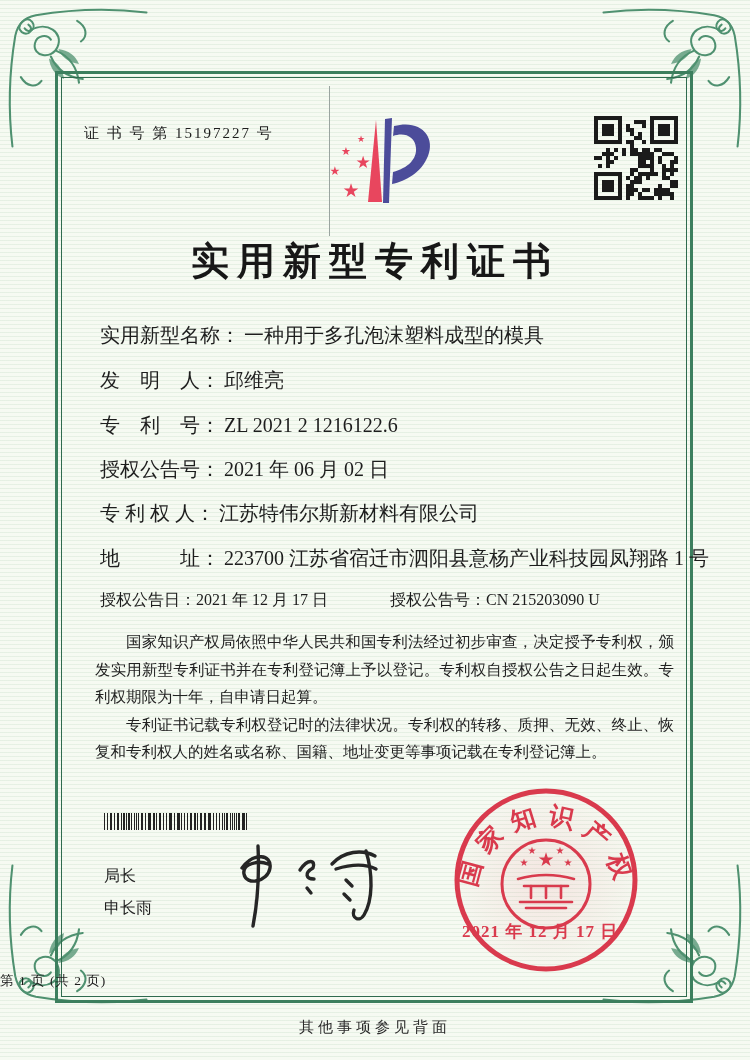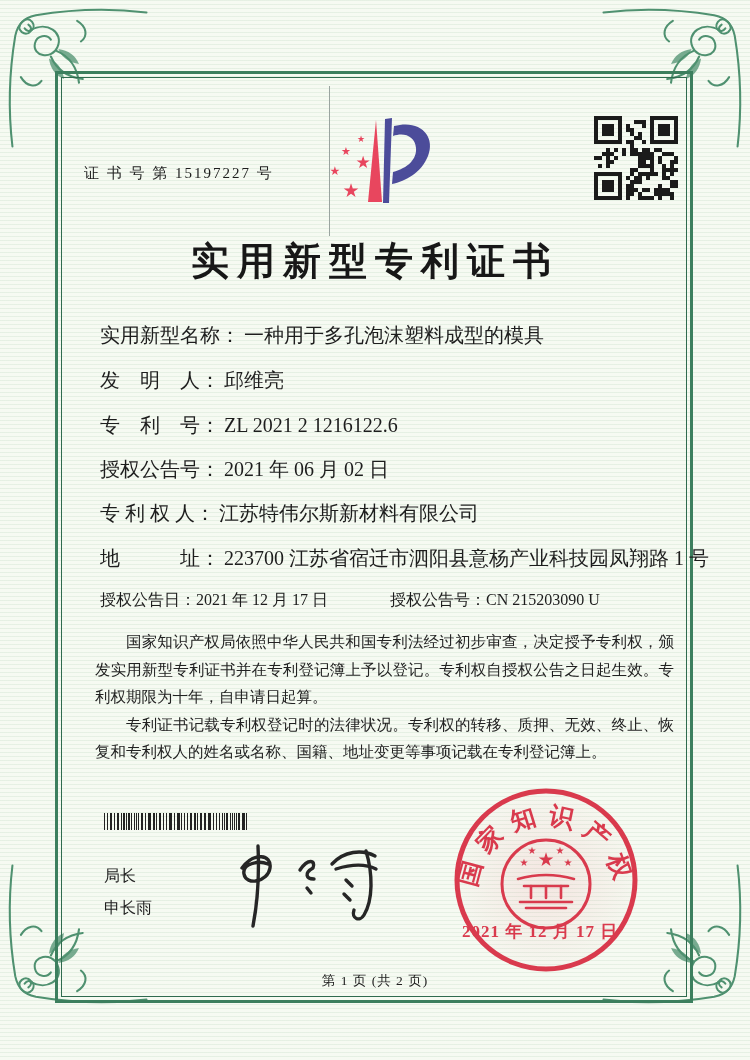--- a/index.html
+++ b/index.html
@@ -18,21 +18,21 @@
     position:absolute;left:55px;top:71px;width:638px;height:932px;
     border:3px solid #3c7f5e;box-sizing:border-box;
   }
   .frame-inner{position:absolute;inset:3px;border:1px solid #2f6b4f;}
   
   .orn{position:absolute;width:150px;height:150px;}
   .orn.tl{left:4px;top:4px;}
   .orn.tr{right:4px;top:4px;transform:scaleX(-1);}
   .orn.bl{left:4px;bottom:52px;transform:scaleY(-1);}
   .orn.br{right:4px;bottom:52px;transform:scale(-1,-1);}
-  .cert-no{position:absolute;left:84px;top:124px;font-size:15px;letter-spacing:2px;margin-top:40px;}
+  .cert-no{position:absolute;left:84px;top:124px;font-size:15px;letter-spacing:2px;}
   .hairline{position:absolute;left:329px;top:86px;width:1px;height:150px;background:#9aa4a0;}
   .logo{position:absolute;left:318px;top:106px;width:130px;height:130px;}
   .qr{position:absolute;left:594px;top:116px;width:84px;height:84px;}
   .title{
     position:absolute;left:0;right:0;top:236px;text-align:center;
     font-size:38px;font-weight:700;letter-spacing:8px;color:#171717;
   }
   .row{position:absolute;left:100px;right:70px;font-size:20px;white-space:nowrap;}
   .row .lbl{margin-right:4px;}
   .r0{top:322px}.r1{top:367px}.r2{top:412px}.r3{top:456px}.r4{top:500px}.r5{top:545px}
@@ -49,21 +49,21 @@
     display:flex;align-items:stretch;
   }
   .barcode span{display:block;background:#222;}
   .signoff{position:absolute;left:104px;top:860px;font-size:16px;line-height:2.0;}
   .signature{position:absolute;left:212px;top:838px;width:195px;height:100px;}
   .seal{position:absolute;left:452px;top:786px;width:188px;height:188px;}
   .seal-date{
     position:absolute;left:462px;top:920px;font-size:17px;font-weight:700;
     color:#d93a4d;letter-spacing:1px;white-space:nowrap;
   }
-  .page-num{position:absolute;left:0;right:0;top:972px;text-align:center;font-size:13.5px;letter-spacing:1px;}
+  .page-num{position:absolute;left:0;right:0;top:972px;font-size:13.5px;letter-spacing:1px;}
   .back-note{position:absolute;left:0;right:0;top:1018px;text-align:center;font-size:15px;letter-spacing:4px;color:#2a2a2a;}
 </style>
 </head>
 <body>
 
 <div class="page">
 
   <svg class="orn tl" viewBox="0 0 160 160">
     <g stroke="#4f9170" stroke-width="2.2" fill="none" stroke-linecap="round">
       <path d="M152,9 C110,4 70,6 34,12 C20,15 12,24 19,30 C26,35 33,27 26,22"></path>
@@ -486,14 +486,15 @@
         <path d="M72,100 H116"></path>
         <path d="M79,100 V112 M94,100 V112 M109,100 V112"></path>
         <path d="M68,116 H120"></path>
         <path d="M74,122 H114"></path>
       </g>
     </g>
   </svg>
   <div class="seal-date">2021 年 12 月 17 日</div>
 
   <div class="page-num">第 1 页 (共 2 页)</div>
+  <div class="back-note">其他事项参见背面</div>
 
 </div>
 
 </body></html>

